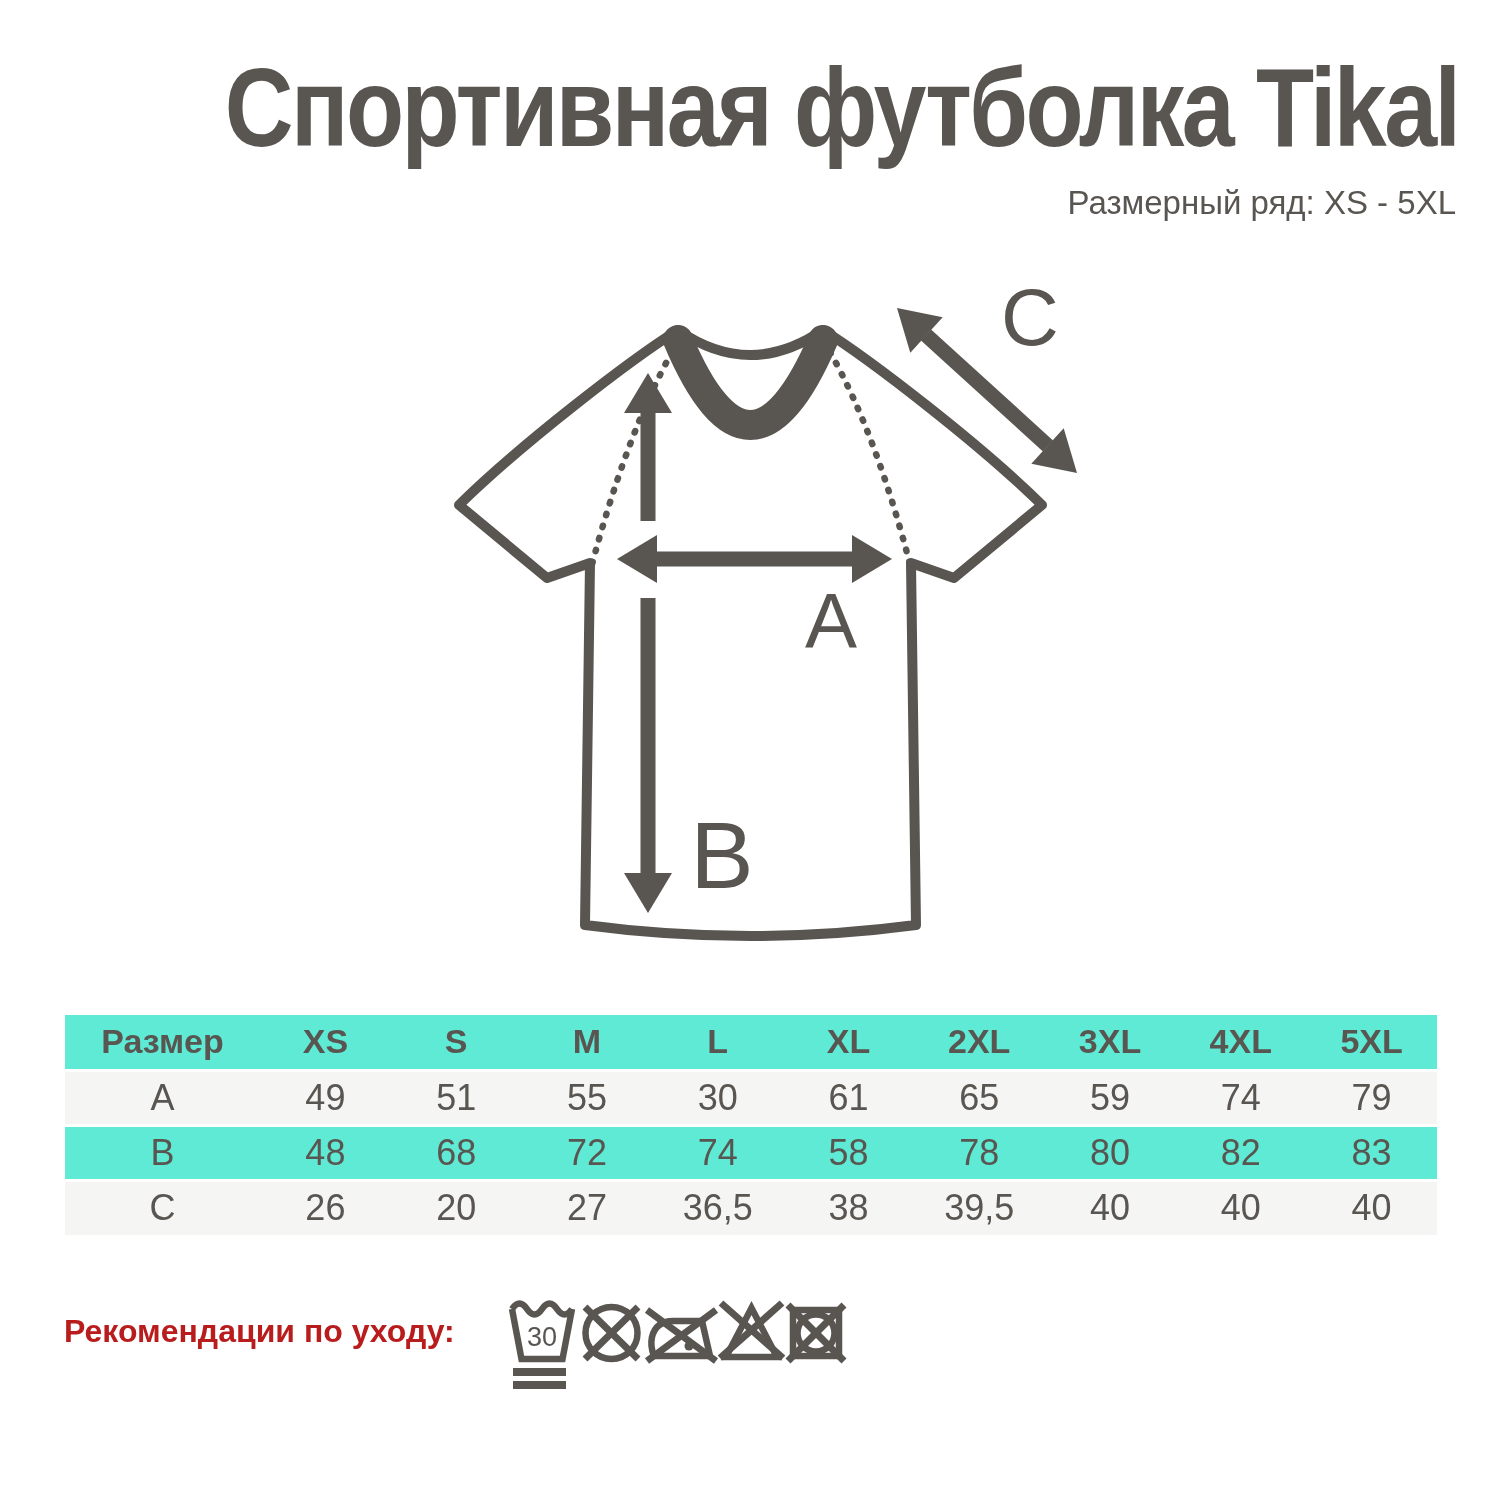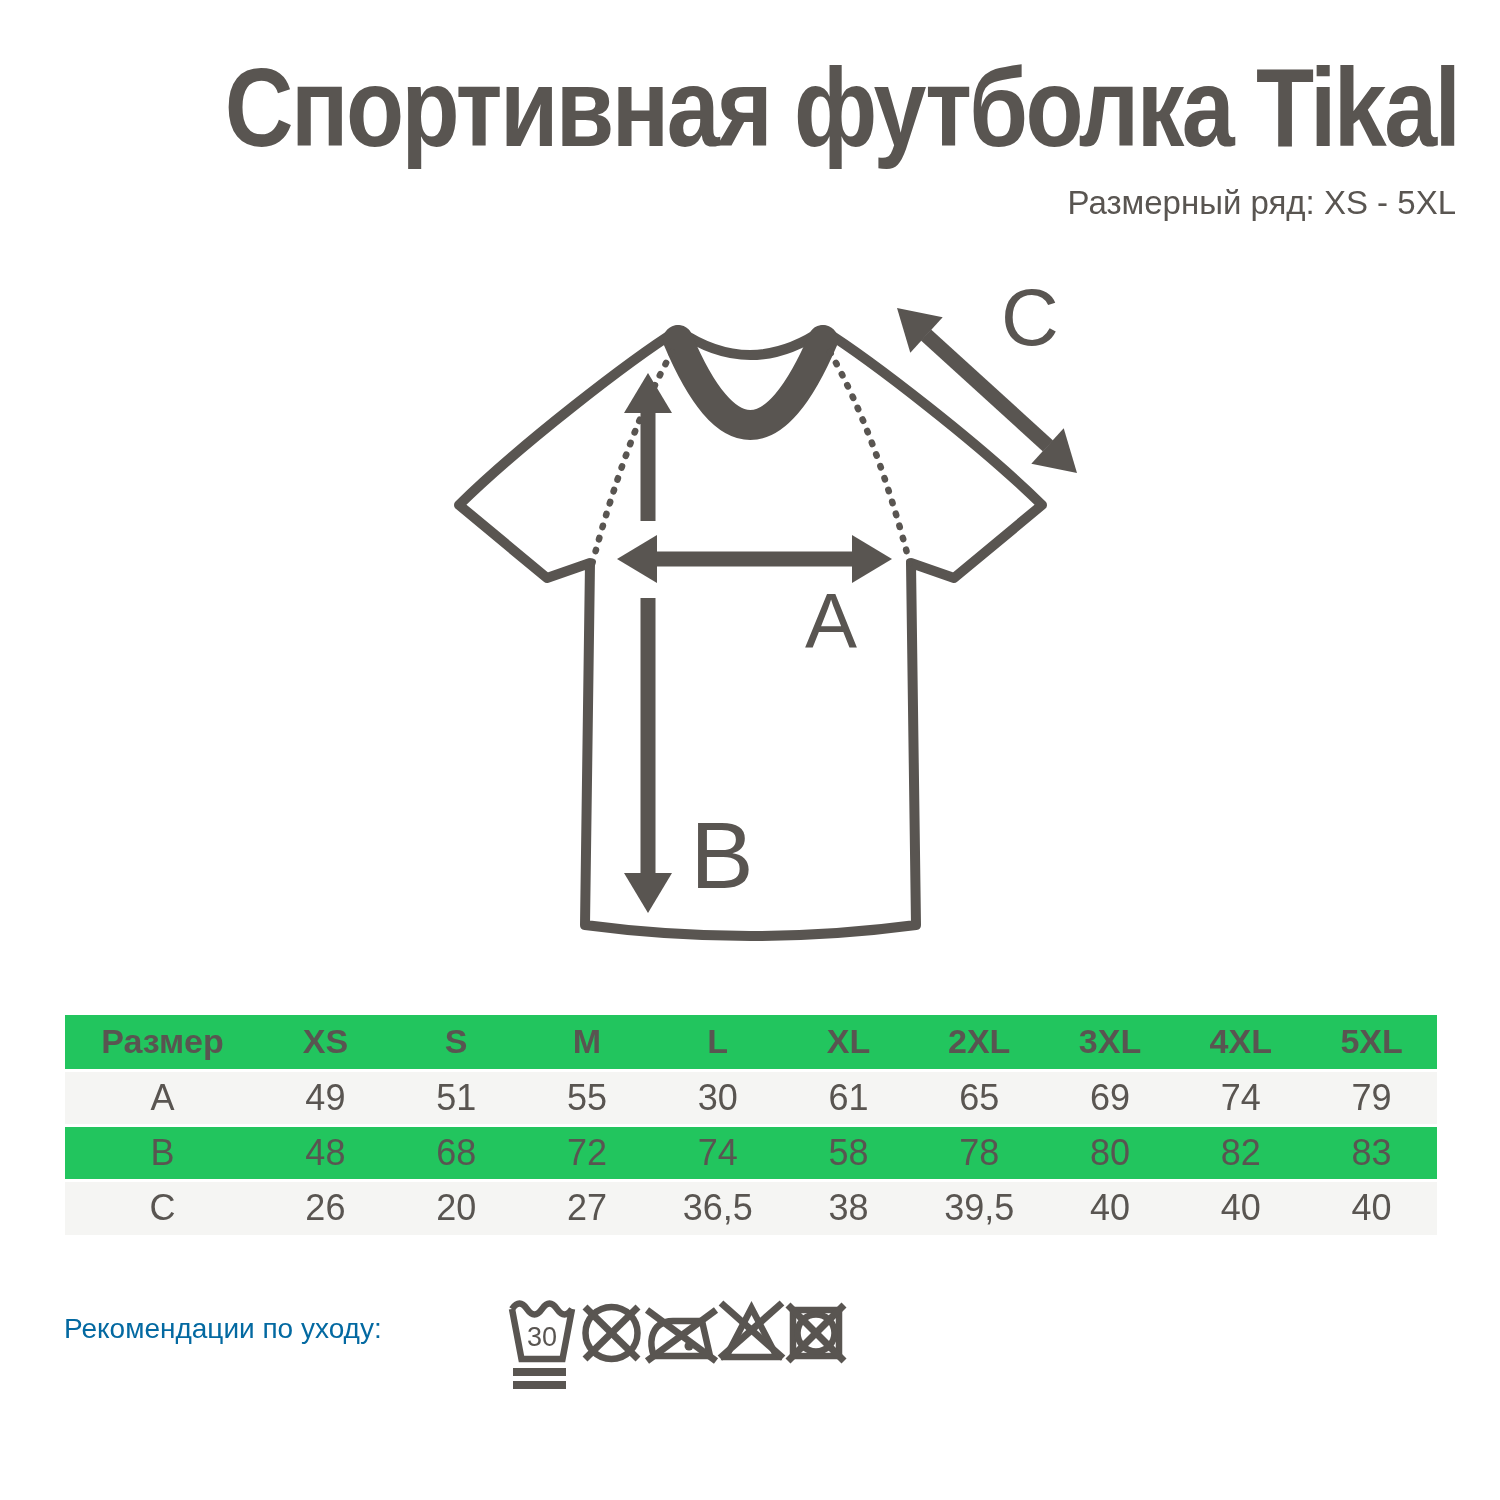--- a/index.html
+++ b/index.html
@@ -19,31 +19,31 @@
     font-size:33px;font-weight:400;white-space:nowrap;color:#595551;
   }
   .diagram{position:absolute;left:430px;top:285px;width:690px;height:670px;}
   .size-table-wrap{position:absolute;left:65px;top:1015px;width:1372px;}
   table.size-table{
     width:100%;border-collapse:collapse;table-layout:fixed;
     font-size:36px;color:#595551;
   }
   table.size-table tr{height:55px;border-bottom:3px solid #ffffff;}
   table.size-table tr:last-child{border-bottom:none;}
-  table.size-table tr.shade-dark{background:#22c55e;}
+  table.size-table tr.shade-dark{background:#5eead4;}
   table.size-table tr.shade-light{background:#f5f5f3;}
   table.size-table th,table.size-table td{
     text-align:center;vertical-align:middle;padding:0;font-weight:400;
   }
   table.size-table th{font-weight:700;font-size:34px;}
   table.size-table .label-col{width:195px;}
   .care-row{position:absolute;left:64px;top:1295px;width:1400px;height:110px;}
   .care-label{
-    position:absolute;left:0;top:18px;font-size:28px;font-weight:400;
-    white-space:nowrap;color:#0369a1;
+    position:absolute;left:0;top:18px;font-size:32px;font-weight:700;
+    white-space:nowrap;color:#b91c1c;
   }
   .care-icons{position:absolute;left:441px;top:0;}
   svg text{font-family:"Liberation Sans",sans-serif;}
 </style>
 </head>
 <body>
 
 <div class="title">Спортивная футболка Tikal</div>
 <div class="subtitle">Размерный ряд: XS - 5XL</div>
 
@@ -118,21 +118,21 @@
       <th>5XL</th>
     </tr>
     <tr class="shade-light">
       <td>A</td>
       <td>49</td>
       <td>51</td>
       <td>55</td>
       <td>30</td>
       <td>61</td>
       <td>65</td>
-      <td>69</td>
+      <td>59</td>
       <td>74</td>
       <td>79</td>
     </tr>
     <tr class="shade-dark">
       <td>B</td>
       <td>48</td>
       <td>68</td>
       <td>72</td>
       <td>74</td>
       <td>58</td>

